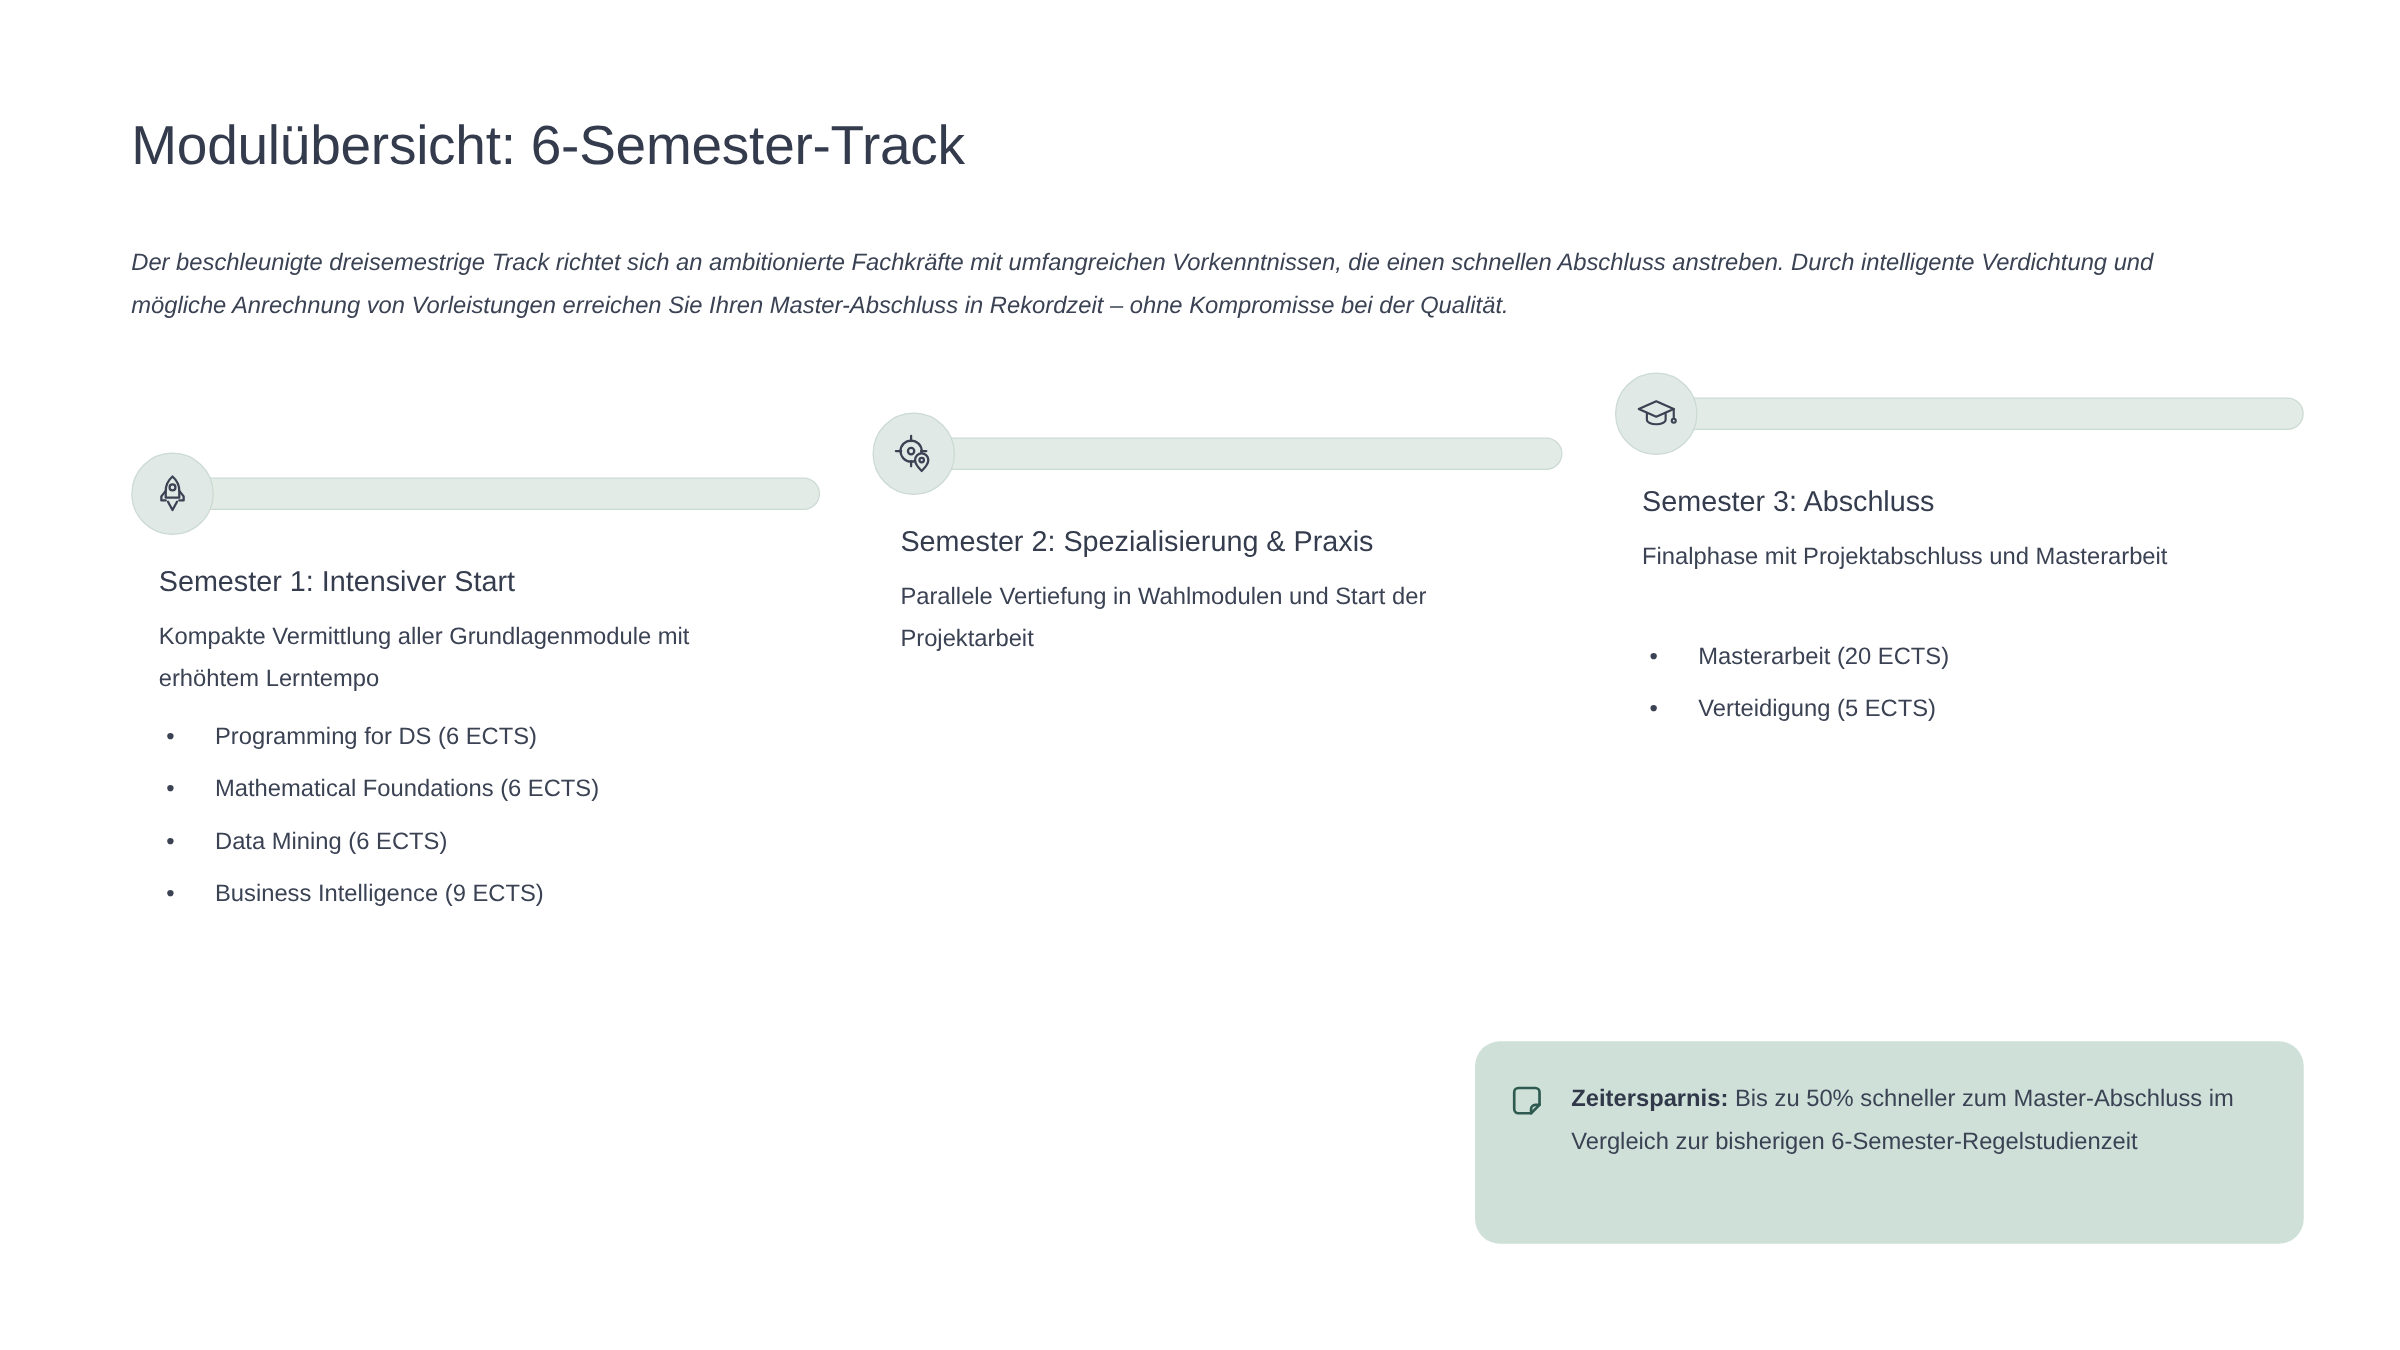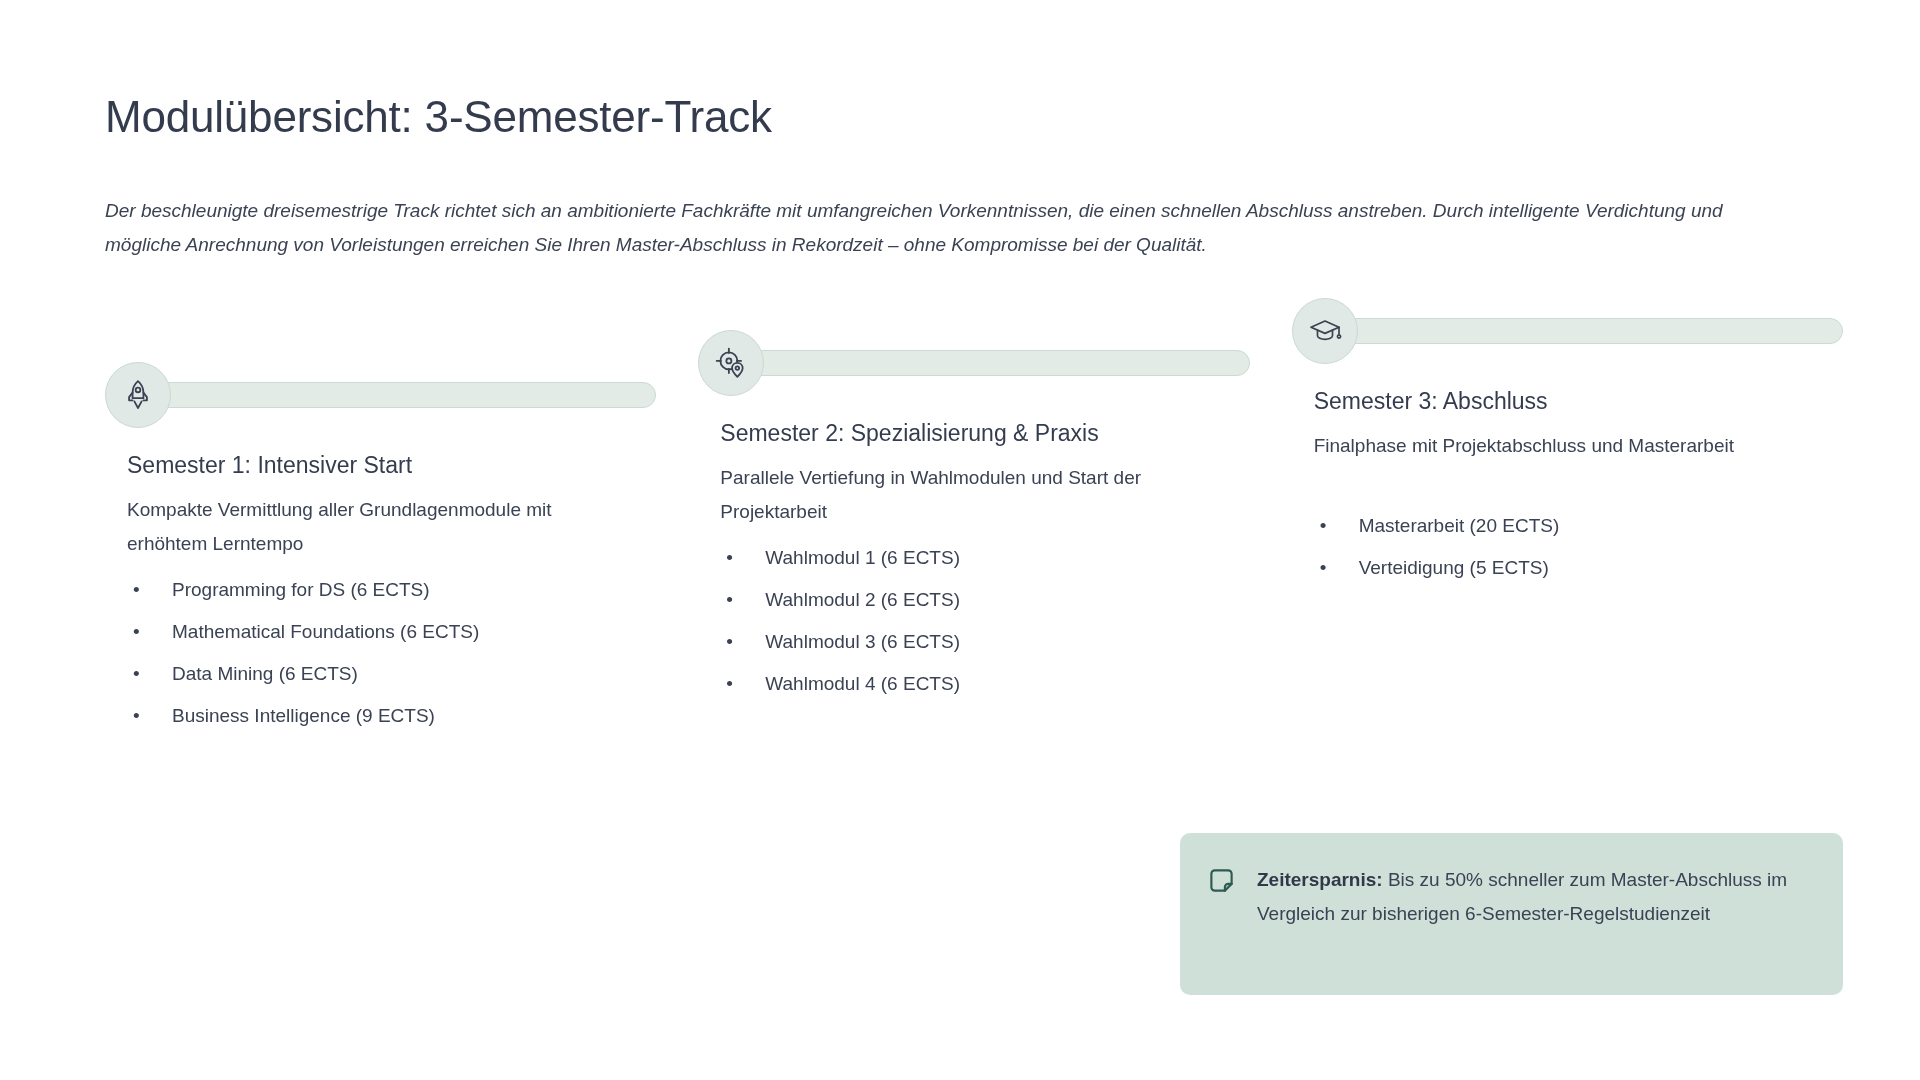--- a/index.html
+++ b/index.html
@@ -109,39 +109,39 @@
     width: 1030px;
     font-size: 19px;
     line-height: 34px;
   }
   .note-paragraph b { font-weight: 700; color: #303849; }
   .callout {
     margin-left: auto;
     width: 663px;
     min-height: 162px;
     background: #cfe0d9;
-    border-radius: 10px;
+    border-radius: 20px;
     padding: 30px 36px 30px 28px;
     display: flex;
     gap: 22px;
   }
   .callout-icon { flex: none; margin-top: 4px; }
   .callout-text {
     font-size: 19px;
     line-height: 34px;
   }
   .callout-text b { font-weight: 700; color: #303849; }
   svg { display: block; }
 </style>
 </head>
 <body>
 
 <div class="page">
 
-  <h1 class="page-title">Modulübersicht: 3-Semester-Track</h1>
+  <h1 class="page-title">Modulübersicht: 6-Semester-Track</h1>
 
   <p class="intro">Der beschleunigte dreisemestrige Track richtet sich an ambitionierte Fachkräfte mit umfangreichen Vorkenntnissen, die einen schnellen Abschluss anstreben. Durch intelligente Verdichtung und mögliche Anrechnung von Vorleistungen erreichen Sie Ihren Master-Abschluss in Rekordzeit – ohne Kompromisse bei der Qualität.</p>
 
   <div class="timeline">
 
     <div class="sem-col offset-2">
       <div class="icon-row">
         <div class="sem-circle">
           <svg width="34" height="34" viewBox="0 0 32 32" fill="none" stroke="#3a4253" stroke-width="1.7" stroke-linecap="round" stroke-linejoin="round">
             <path d="M16 3c-3.3 2.9-5.1 6.6-5.1 10.7V19h10.2v-5.3C21.1 9.6 19.3 5.9 16 3z"></path>
@@ -177,26 +177,20 @@
             <circle cx="15" cy="15" r="2.4"></circle>
             <path d="M23 16.8c-2.8 0-5 2.2-5 5 0 3.5 5 8.2 5 8.2s5-4.7 5-8.2c0-2.8-2.2-5-5-5z" fill="#e0e9e5"></path>
             <circle cx="23" cy="21.8" r="1.7"></circle>
           </svg>
         </div>
         <div class="sem-bar"></div>
       </div>
       <div class="sem-body">
         <h2 class="sem-heading">Semester 2: Spezialisierung &amp; Praxis</h2>
         <p class="sem-desc">Parallele Vertiefung in Wahlmodulen und Start der Projektarbeit</p>
-        <ul class="sem-list">
-          <li>Wahlmodul 1 (6 ECTS)</li>
-          <li>Wahlmodul 2 (6 ECTS)</li>
-          <li>Wahlmodul 3 (6 ECTS)</li>
-          <li>Wahlmodul 4 (6 ECTS)</li>
-        </ul>
       </div>
     </div>
 
     <div class="sem-col offset-0">
       <div class="icon-row">
         <div class="sem-circle">
           <svg width="38" height="34" viewBox="0 0 38 34" fill="none" stroke="#3a4253" stroke-width="1.7" stroke-linecap="round" stroke-linejoin="round">
             <path d="M19 7 33 13.2 19 19.4 5 13.2z"></path>
             <path d="M11.5 16.2v5.6c0 2 3.4 3.6 7.5 3.6s7.5-1.6 7.5-3.6v-5.6"></path>
             <path d="M33 13.2v7.2"></path>

